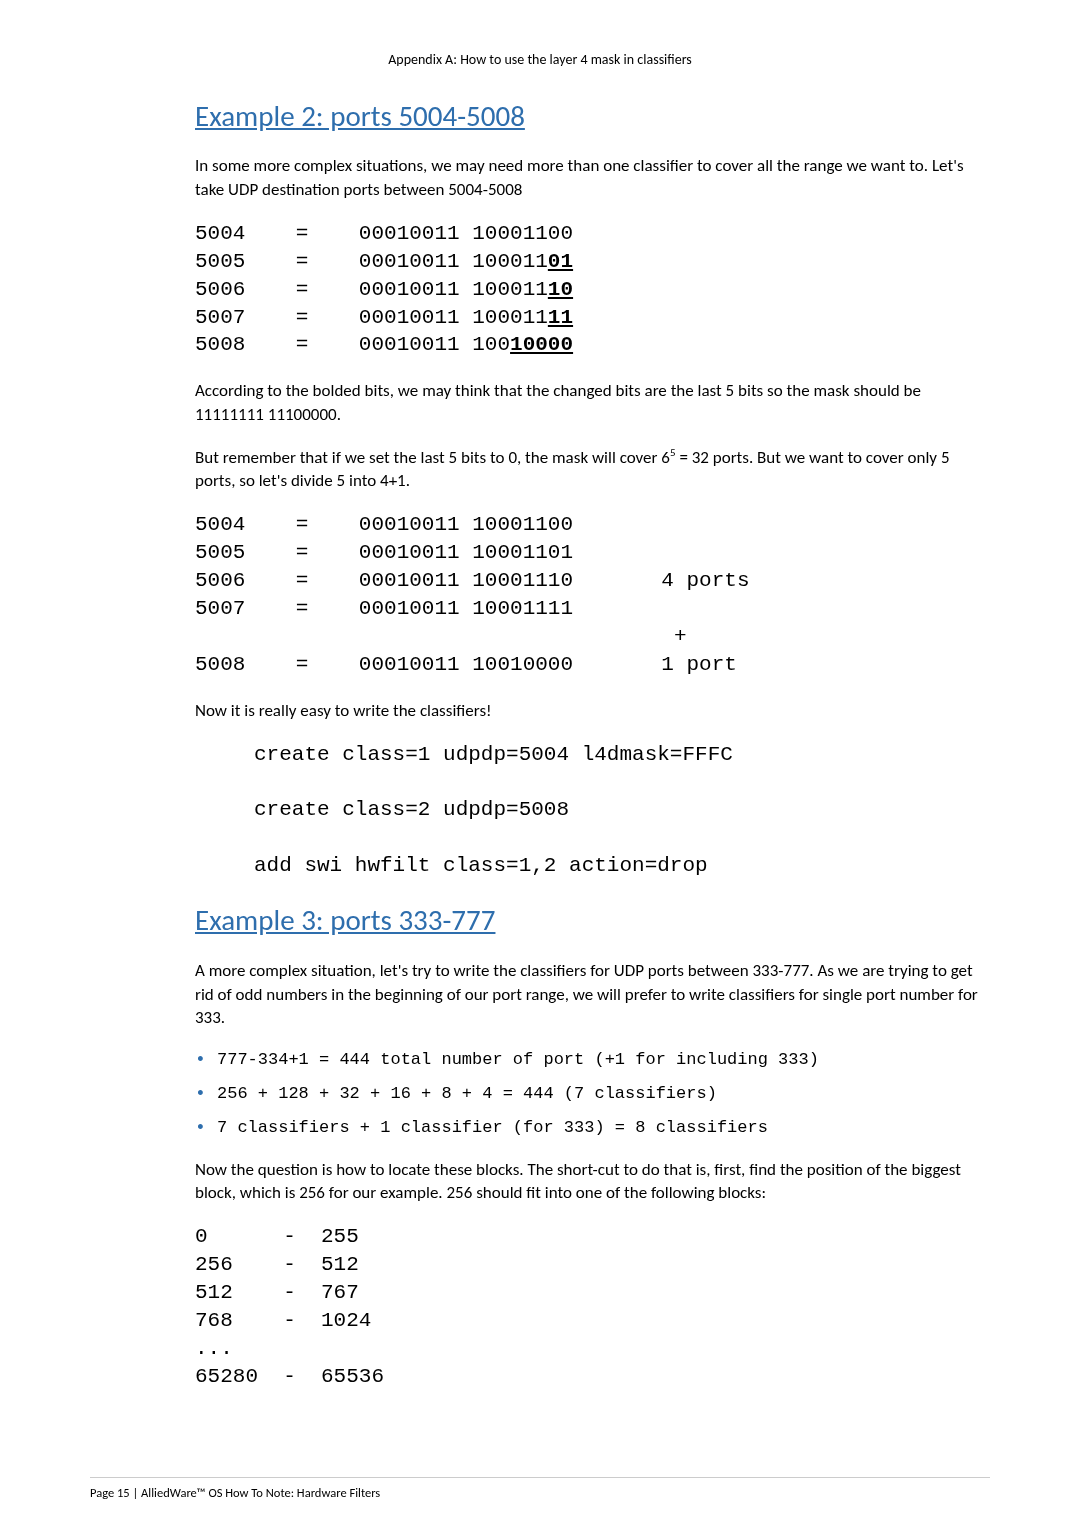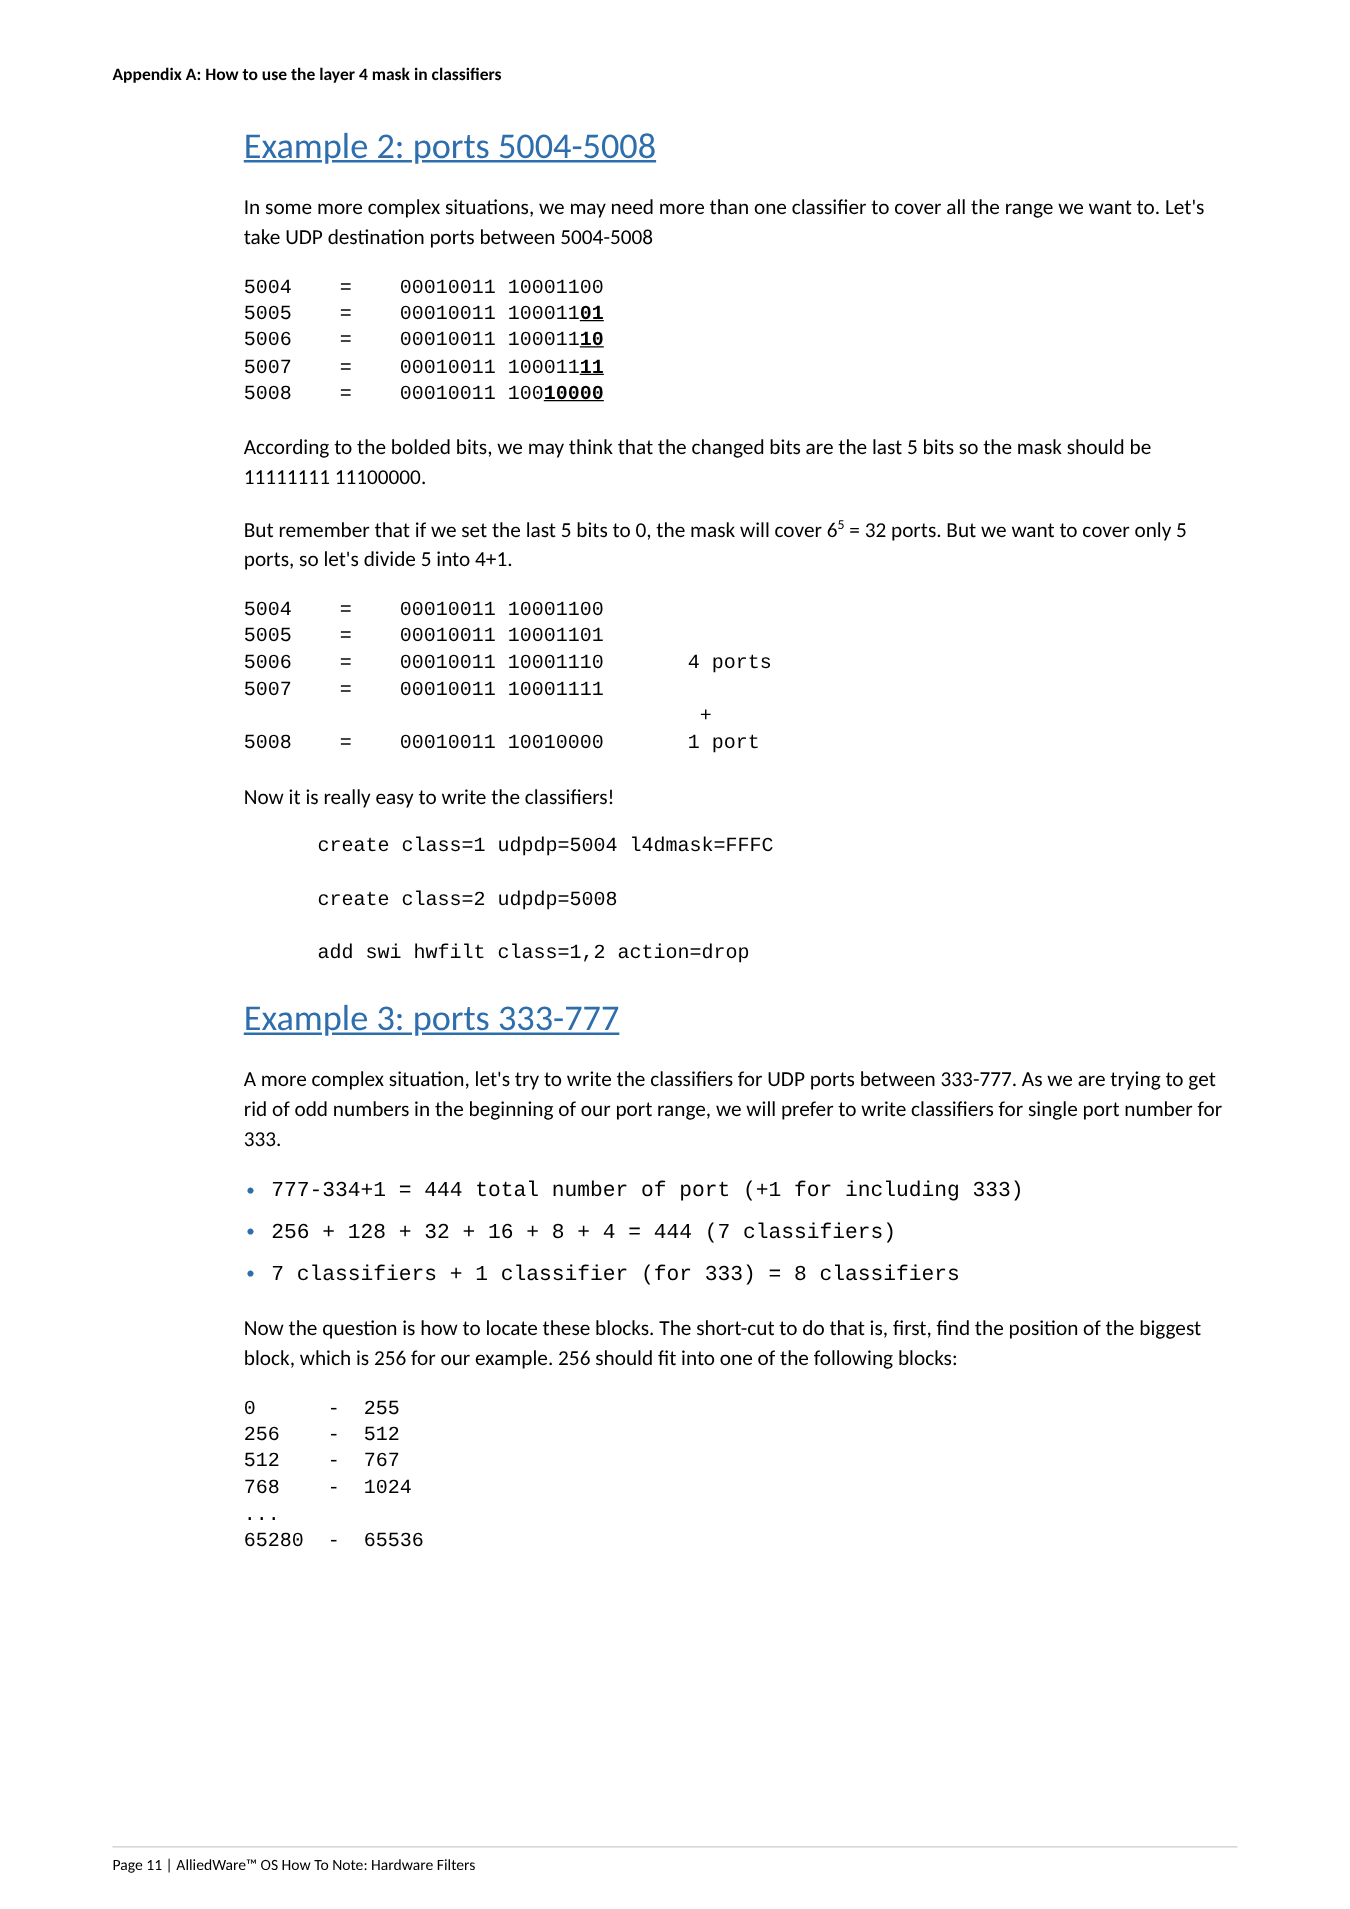--- a/index.html
+++ b/index.html
@@ -12,41 +12,41 @@
     line-height: 1.4;
   }
   .page {
     width: 1080px;
     height: 1527px;
     box-sizing: border-box;
     padding: 50px 90px 0 90px;
     position: relative;
   }
   .run-head {
-    text-align: left;
+    text-align: center;
     font-size: 14px;
-    font-weight: bold;
+    font-weight: normal;
     margin-bottom: 26px;
   }
   h2.section {
     color: #2e6ead;
     font-weight: normal;
     font-size: 29px;
     margin: 8px 0 18px 0;
     text-decoration: underline;
   }
   .body-col {
     margin-left: 105px;
   }
   p {
     margin: 0 0 18px 0;
   }
   pre.code {
     font-family: Menlo, Consolas, "Courier New", monospace;
-    font-size: 16px;
+    font-size: 21px;
     white-space: pre;
     margin: 18px 0 20px 0;
     line-height: 1.33;
   }
   pre.code .b { font-weight: bold; text-decoration: underline; }
   sup { font-size: 0.65em; }
   ul.bullets {
     list-style: none;
     padding: 0;
     margin: 0 0 18px 0;
@@ -130,15 +130,15 @@
     <pre class="code">0      -  255
 256    -  512
 512    -  767
 768    -  1024
 ...
 65280  -  65536</pre>
   </div>
 
   <div class="footer">
     <hr class="footer-rule">
-    <span>Page 11 | AlliedWare™ OS How To Note: Hardware Filters</span>
+    <span>Page 15 | AlliedWare™ OS How To Note: Hardware Filters</span>
   </div>
 </div>
 
 </body></html>

